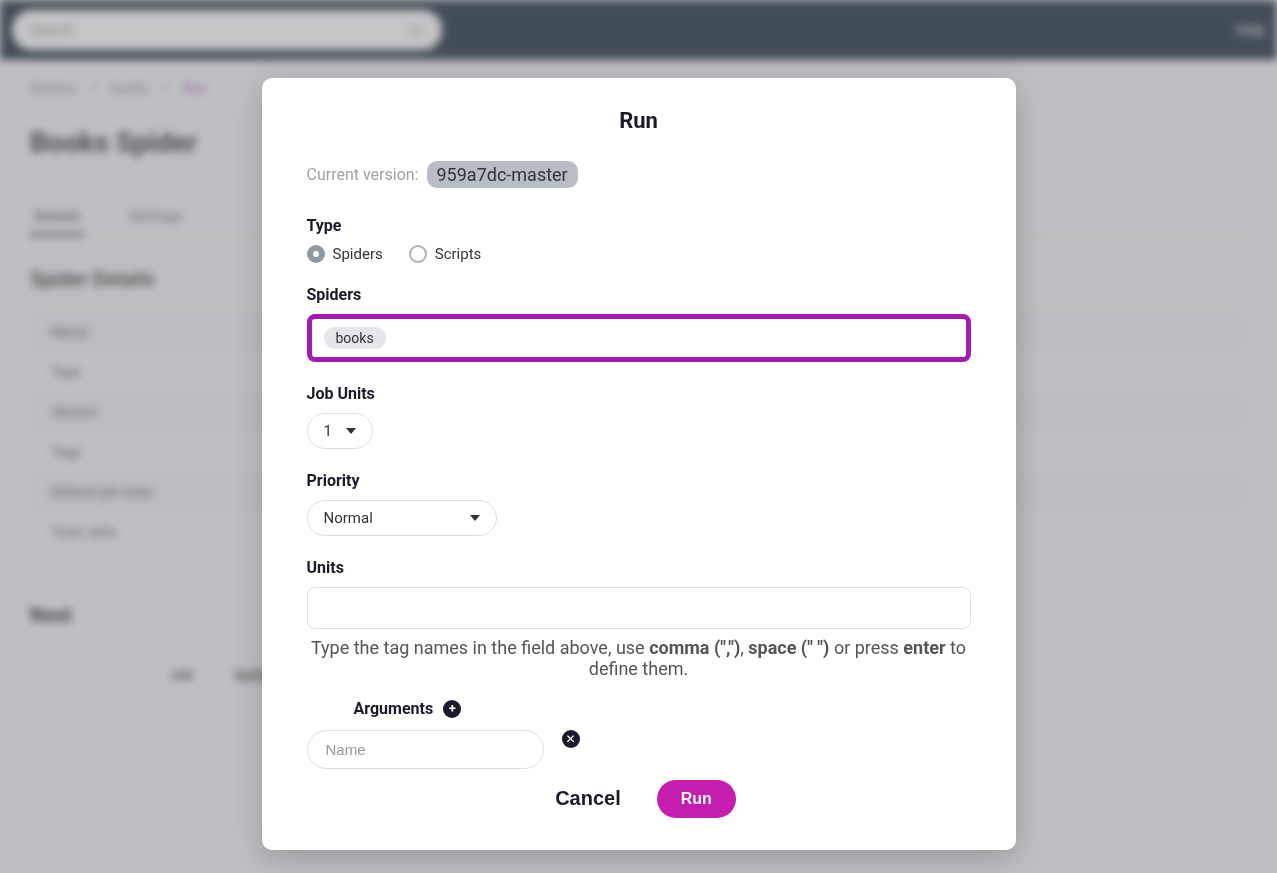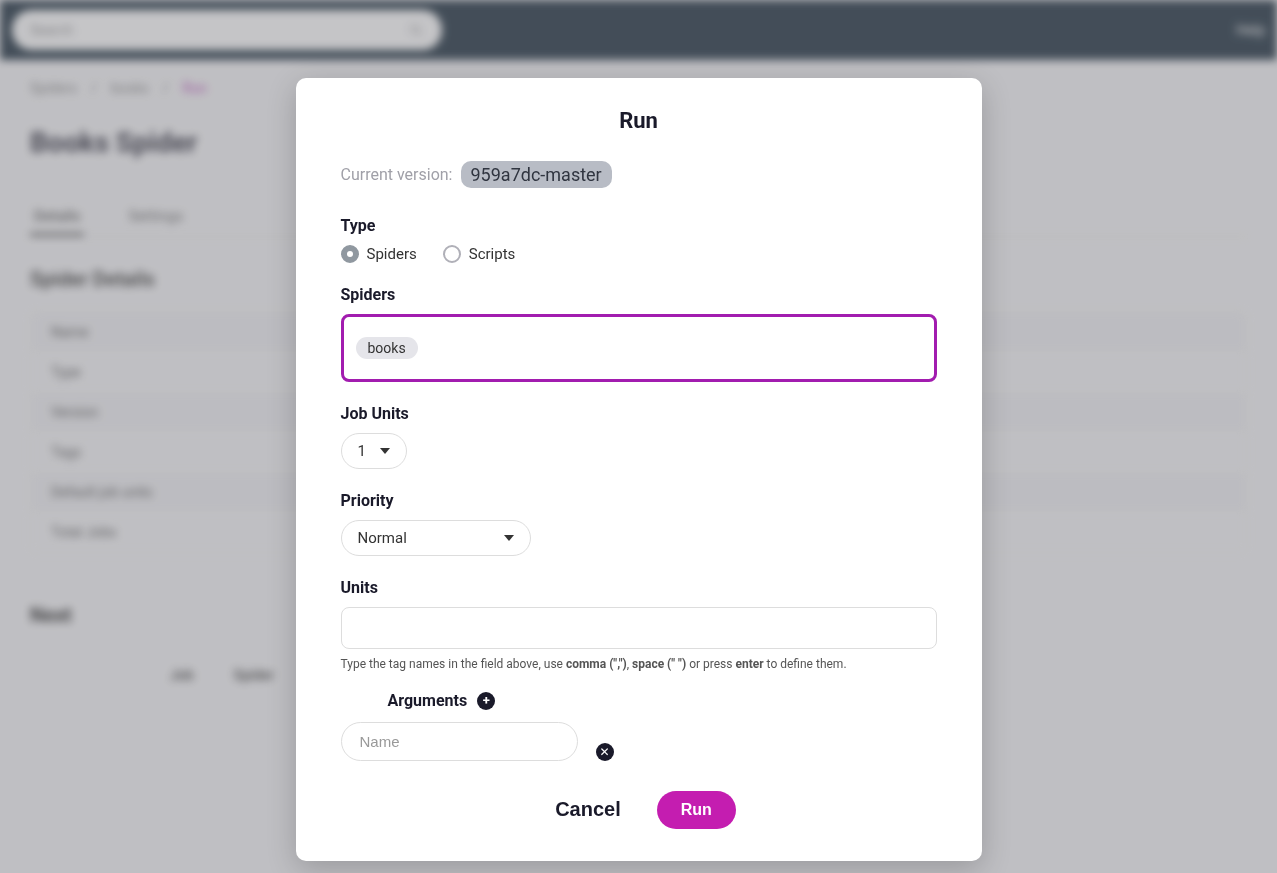--- a/index.html
+++ b/index.html
@@ -114,21 +114,21 @@
       position: absolute;
       inset: 0;
       background: rgba(30,30,40,0.25);
       display: flex;
       justify-content: center;
       align-items: flex-start;
     }
     
     .modal {
       margin-top: 78px;
-      width: 686px;
+      width: 754px;
       background: #fff;
       border-radius: 10px;
       padding: 30px 45px 30px 45px;
       box-shadow: 0 8px 30px rgba(0,0,0,0.2);
     }
     .modal-title {
       text-align: center;
       font-size: 22px;
       font-weight: 700;
       color: #1a1a2a;
@@ -183,23 +183,23 @@
       background: #9098a0;
     }
     .radio-dot.selected::after {
       content: "";
       width: 6px;
       height: 6px;
       border-radius: 50%;
       background: #fff;
     }
     .spider-box {
-      border: 3px solid #a21caf;
+      border: 5px solid #a21caf;
       border-radius: 8px;
-      padding: 20px 12px;
+      padding: 8px 12px;
       margin-bottom: 22px;
       min-height: 42px;
       display: flex;
       align-items: flex-end;
       gap: 6px;
     }
     .spider-chip {
       background: #e5e5ea;
       color: #333;
       font-size: 14px;
@@ -229,23 +229,24 @@
     .tags-input {
       border: 1px solid #ddd;
       border-radius: 8px;
       padding: 10px 14px;
       min-height: 42px;
       margin-bottom: 8px;
       width: 100%;
       font-size: 15px;
     }
     .hint {
-      font-size: 12px;
+      font-size: 18px;
       color: #555;
       margin-bottom: 20px;
+      text-align: center;
     }
     .hint b { font-weight: 700; }
     .arguments-header {
       display: flex;
       align-items: center;
       gap: 10px;
       margin-bottom: 12px;
       margin-left: 47px;
     }
     .plus-icon {
@@ -257,22 +258,22 @@
       display: flex;
       align-items: center;
       justify-content: center;
       font-size: 13px;
       font-weight: 700;
       cursor: pointer;
     }
     .arg-row {
       display: flex;
       gap: 14px;
-      align-items: flex-end;
-      margin-bottom: 27px;
+      align-items: flex-start;
+      margin-bottom: 8px;
     }
     .arg-input {
       flex: 0 0 220px;
       border: 1px solid #ddd;
       border-radius: 20px;
       padding: 10px 18px;
       font-size: 15px;
       color: #333;
     }
     .arg-input::placeholder { color: #999; }

